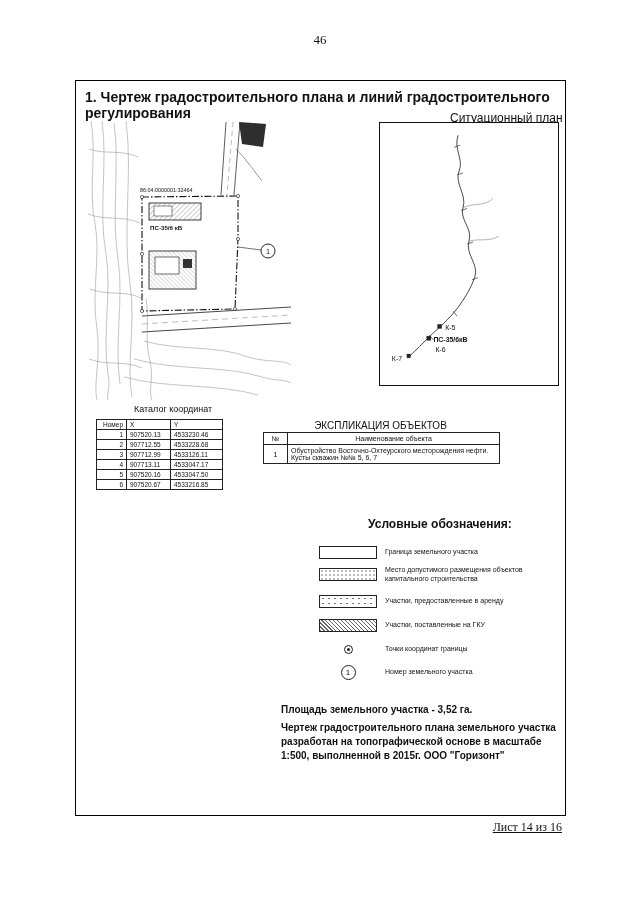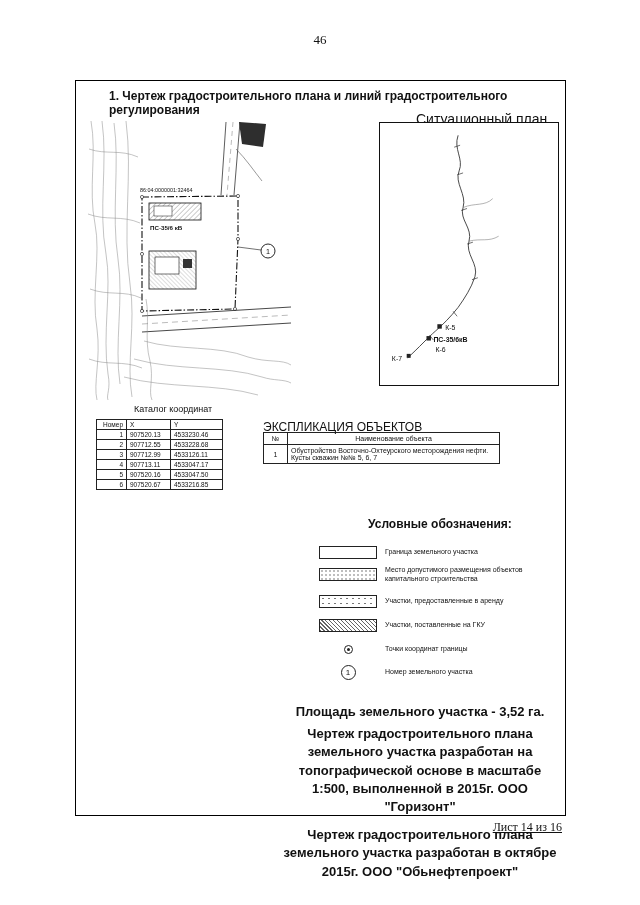--- a/index.html
+++ b/index.html
@@ -6,57 +6,57 @@
   html,body { width:640px; height:905px; background:#fff; }
   body { font-family:"Liberation Sans", sans-serif; color:#111; position:relative; }
   .abs { position:absolute; }
 
   .page-number { top:32px; left:0; right:0; text-align:center;
     font-family:"Liberation Serif", serif; font-size:13px; }
 
   .doc-frame { left:75px; top:80px; width:491px; height:736px;
     border:1.5px solid #000; background:#fff; }
 
-  .doc-title { left:9px; top:8px; width:470px; font-size:12px; font-weight:bold;margin-left:24px; }
+  .doc-title { left:9px; top:8px; width:470px; font-size:14px; font-weight:bold; }
 
   .map-area { left:10px; top:38px; width:205px; height:282px; }
 
-  .sit-title { left:340px; top:30px; font-size:14px; }
+  .sit-title { left:374px; top:30px; font-size:12px; }
   .sit-box { left:303px; top:41px; width:180px; height:264px; border:1px solid #111; background:#fff; }
 
   .coords-title { left:58px; top:323px; font-size:9px;text-align:center; }
   table.coords { left:20px; top:338px; border-collapse:collapse; font-size:6.5px; }
   table.coords th, table.coords td { border:1px solid #222; padding:1px 3px; height:10px; text-align:left; font-weight:normal; }
   table.coords th { font-weight:normal; }
   table.coords .c-num { width:30px; text-align:right; }
   table.coords .c-x { width:44px; }
   table.coords .c-y { width:52px; }
 
-  .expl-title { left:187px; top:339px; width:235px; font-size:12px; }
+  .expl-title { left:187px; top:339px; width:235px; text-align:center; font-size:10px; }
   table.expl { left:187px; top:351px; border-collapse:collapse; font-size:7px; }
   table.expl th, table.expl td { border:1px solid #222; padding:2px 3px; font-weight:normal; vertical-align:middle; }
   table.expl .e-num { width:24px; text-align:center; }
   table.expl .e-name { width:212px; text-align:center; }
   table.expl td.e-name { text-align:left; }
 
   .legend-title { left:292px; top:436px; font-size:12px; font-weight:bold; }
   .legend { left:243px; top:460px; width:240px; height:150px; }
   .legend-item { position:absolute; left:0; display:flex; align-items:center; gap:8px; width:240px; }
   .symbol-cell { width:58px; display:flex; justify-content:center; flex:0 0 auto; }
   .swatch { width:58px; height:13px; border:1px solid #222; background:#fff; }
   .swatch.dotted-area { background-image:radial-gradient(circle, #777 0.5px, transparent 0.9px); background-size:4px 4px; }
   .swatch.lease-area  { background-image:radial-gradient(circle, #777 0.6px, transparent 1px); background-size:6px 5px; }
   .swatch.gku-area    { background-image:repeating-linear-gradient(45deg, #666 0 0.8px, transparent 0.8px 2.8px); }
   .legend-label { font-size:7px; line-height:1.25; }
   .point-symbol { width:9px; height:9px; border:1px solid #222; border-radius:50%; position:relative; }
   .point-symbol::after { content:""; position:absolute; width:3px; height:3px; background:#222; border-radius:50%; top:2px; left:2px; }
   .circle-number { width:15px; height:15px; border:1px solid #222; border-radius:50%;
     font-size:8px; display:flex; align-items:center; justify-content:center; }
 
-  .notes { left:205px; top:622px; width:278px; text-align:center; font-size:13px; font-weight:bold; line-height:1.4; }
+  .notes { left:205px; top:622px; width:278px; text-align:left; font-size:10px; font-weight:bold; line-height:1.4; }
   .notes p + p { margin-top:4px; }
   .notes p.gap { margin-top:10px; }
 
   .sheet-label { left:420px; top:820px; width:142px; text-align:right;
     font-family:"Liberation Serif", serif; font-size:12px;text-decoration:underline; }
 </style>
 </head>
 <body>
 
 <div class="abs page-number">46</div>
@@ -259,18 +259,17 @@
       <span class="symbol-cell">
           <span class="circle-number">1</span>
         </span>
       <span class="legend-label">Номер земельного участка</span>
     </div>
   </div>
 
   <div class="abs notes">
     <p>Площадь земельного участка - 3,52 га.</p>
     <p>Чертеж градостроительного плана земельного участка разработан на топографической основе в масштабе 1:500, выполненной в 2015г. ООО "Горизонт"</p>
-    <p class="gap">Чертеж градостроительного плана земельного участка разработан в октябре 2015г. ООО "Обьнефтепроект"</p>
   </div>
 
 </div>
 
 <div class="abs sheet-label">Лист 14 из 16</div>
 
 </body></html>

